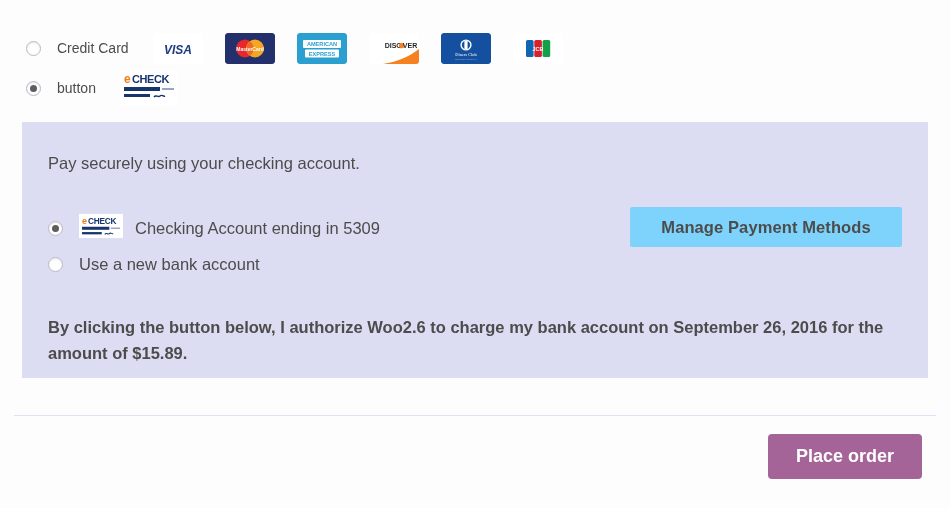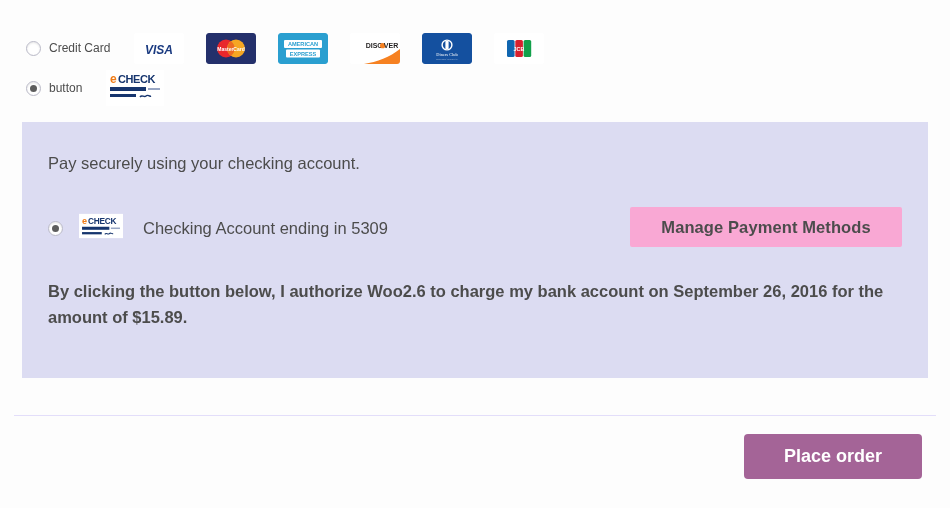--- a/index.html
+++ b/index.html
@@ -54,23 +54,23 @@
     left: 50%;
     top: 50%;
     width: 7px;
     height: 7px;
     margin: -3.5px 0 0 -3.5px;
     border-radius: 50%;
     background: #5d5d5d;
   }
 
   .method-label {
-    font-size: 12px;
-    color: #4c4c4c;
-    margin-left: 8px;
+    font-size: 14px;
+    color: #4c4c4c;
+    margin-left: 16px;
     white-space: nowrap;
   }
 
   .card-icons {
     display: flex;
     align-items: center;
     gap: 22px;
     margin-left: 24px;
   }
 
@@ -127,32 +127,32 @@
 
   .token-logo-wrap {
     margin-left: 16px;
     width: 44px;
     display: flex;
     align-items: center;
   }
   .token-text {
     font-size: 16.5px;
     color: #4c4c4c;
-    margin-left: 20px;
+    margin-left: 12px;
     white-space: nowrap;
   }
   .token-text.plain { margin-left: 16px; }
 
   .manage-btn {
     position: absolute;
     right: 0;
     top: -6px;
     width: 272px;
     height: 40px;
-    background: #f9a8d4;
+    background: #7dd3fc;
     border: 0;
     border-radius: 2px;
     font-family: "Liberation Sans", sans-serif;
     font-size: 16.5px;
     font-weight: bold;
     color: #4c4c4c;
     cursor: pointer;
     letter-spacing: .1px;
   }
 
@@ -184,21 +184,21 @@
   }
   .place-order {
     display: inline-block;
     background: #a46497;
     border: 0;
     border-radius: 4px;
     color: #ffffff;
     font-family: "Liberation Sans", sans-serif;
     font-size: 18px;
     font-weight: bold;
-    padding: 12px 40px;
+    padding: 12px 28px;
     cursor: pointer;
   }
 </style>
 </head>
 <body>
 
 <div class="checkout">
 
   <ul class="method-list">
 
@@ -306,20 +306,24 @@
               <rect x="4" y="17" width="36" height="4" fill="#16356e"></rect>
               <rect x="42" y="18" width="12" height="2" fill="#98a6c4"></rect>
               <rect x="4" y="24" width="26" height="3" fill="#16356e"></rect>
               <path d="M34 27c2-3 4 1 6-1s3 1 5 0" stroke="#16356e" stroke-width="1.4" fill="none"></path>
             </svg>
           </span>
         </span>
         <span class="token-text">Checking Account ending in 5309</span>
       </div>
 
+      <div class="token-row">
+        <span class="radio"></span>
+        <span class="token-text plain">Use a new bank account</span>
+      </div>
 
       <button class="manage-btn">Manage Payment Methods</button>
     </div>
 
     <p class="authorize">By clicking the button below, I authorize Woo2.6 to charge my bank account on September 26, 2016 for the amount of $15.89.</p>
   </div>
 
   <div class="divider"></div>
 
   <div class="place-order-wrap">

